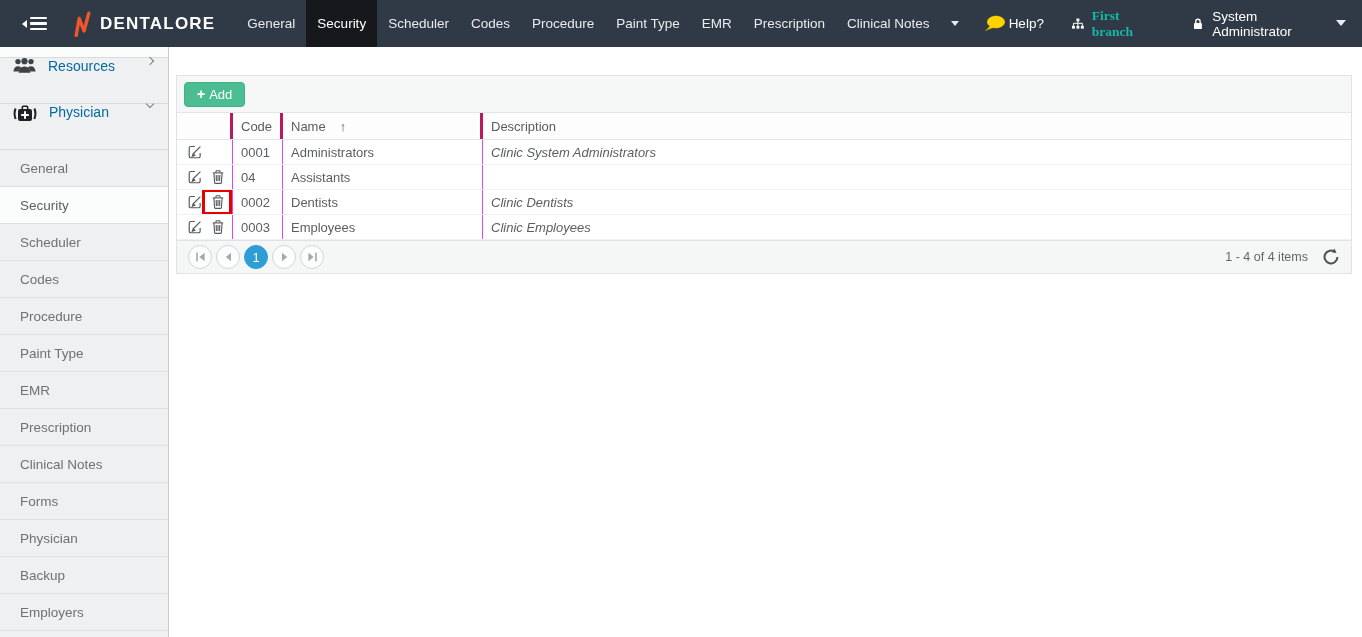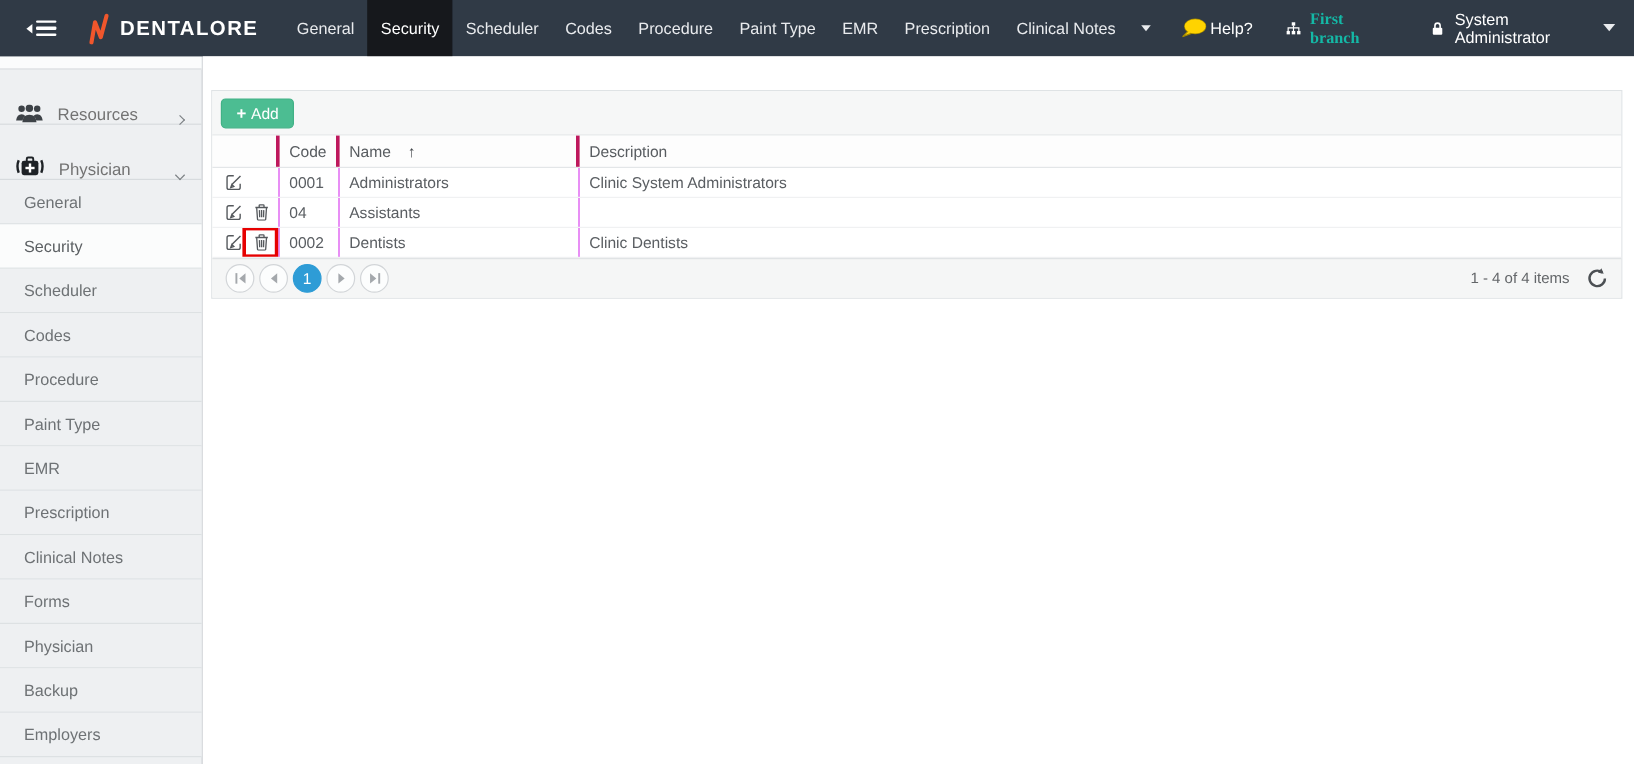--- a/index.html
+++ b/index.html
@@ -40,22 +40,22 @@
     font-family:"Liberation Serif", serif; font-weight:bold; font-size:13.5px; color:#14b8a6; }
   .nav-user { display:flex; align-items:center; gap:9px; cursor:pointer; font-size:13.5px; color:#fff; }
 
   
   .layout { display:flex; height:590px; }
 
   
   .sidebar { width:169px; background:#eef0f2; border-right:1px solid #c9cdd1; flex:0 0 auto; }
   .sidebar-top { height:11px; background:#fbfcfc; border-bottom:1px solid #d7dbde; }
   .side-group {
-    height:46px; display:flex; align-items:flex-end; padding:0 15px 0 13px;
-    border-bottom:1px solid #d7dbde; color:#737373; font-size:14px; cursor:pointer;
+    height:46px; display:flex; align-items:flex-start; padding:0 15px 0 13px;
+    border-bottom:1px solid #d7dbde; color:#0369a1; font-size:14px; cursor:pointer;
   }
   .side-group .glabel { margin-left:12px; }
   .chev { width:6px; height:6px; border-right:1.6px solid #7c8084; border-bottom:1.6px solid #7c8084; margin-left:auto; }
   .chev.right { transform:rotate(-45deg); }
   .chev.down  { transform:rotate(45deg); margin-top:-3px; }
   .side-item {
     height:37px; display:flex; align-items:center; padding-left:20px;
     font-size:13.5px; color:#6e7275; border-bottom:1px solid #dde1e3;
     cursor:pointer; background:#eef0f2;
   }
@@ -74,21 +74,21 @@
   .btn-add .plus { font-weight:bold; font-size:14px; line-height:1; }
 
   .grid-header, .grid-row { display:grid; grid-template-columns:56px 50px 200px 1fr; }
   .grid-header { height:27px; background:#fdfdfd; border-bottom:1px solid #e3e6e8; color:#585c60; font-size:13px; }
   .hcell { display:flex; align-items:center; padding-left:8px; border-right:3px solid #be185d; }
   .hcell:last-child { border-right:none; }
   .sort-arrow { margin-left:14px; font-size:13px; color:#45494d; }
 
   .grid-row { height:25px; border-bottom:1px solid #f0f1f2; font-size:13px; color:#5a5e62; background:#fff; }
   .cell { display:flex; align-items:center; padding-left:8px; border-right:1px solid #d946ef; overflow:hidden; white-space:nowrap; }
-  .cell:last-child { border-right:none; }
+  .cell:last-child { border-right:none;font-style:italic; }
   .cell.actions { padding-left:10px; gap:8px; position:relative; }
   .icon-btn { width:15px; height:16px; display:flex; align-items:center; justify-content:center; cursor:pointer; background:none; border:none; padding:0; }
   .red-box { position:absolute; left:25px; top:-1px; width:30px; height:26px; border:3px solid #e60000; pointer-events:none; z-index:2; }
 
   .pager { height:33px; background:#f5f6f6; border-top:1px solid #e0e3e5; display:flex; align-items:center; padding:0 11px; }
   .pbtn {
     width:24px; height:24px; border-radius:50%; border:1px solid #d2d5d8; background:#fcfdfd;
     display:flex; align-items:center; justify-content:center; margin-right:4px; cursor:pointer; padding:0;
   }
   .pbtn.active { background:#2e9cd6; border-color:#2e9cd6; color:#fff; font-size:13px; }
@@ -286,20 +286,41 @@
                   <path d="M1.9 2.9 l0.7 9.9 q0 0.6 0.7 0.6 h5.4 q0.7 0 0.7-0.6 l0.7-9.9"></path>
                   <path d="M4.2 5.1 l0.2 6 M6 5.1 v6 M7.8 5.1 l-0.2 6"></path>
                 </svg>
               </button>
               <span class="red-box"></span>
             </div>
             <div class="cell">0002</div>
             <div class="cell">Dentists</div>
             <div class="cell">Clinic Dentists</div>
           </div>
+          <div class="grid-row">
+            <div class="cell actions">
+              <button class="icon-btn">
+                <svg width="14" height="14" viewBox="0 0 15 15" fill="none" stroke="#55595d" stroke-width="1.25">
+                  <path d="M13 8.7 V12 a1.7 1.7 0 0 1 -1.7 1.7 H3 A1.7 1.7 0 0 1 1.3 12 V3.3 A1.7 1.7 0 0 1 3 1.6 h4.3"></path>
+                  <path d="M5.6 9.4 L13.3 1.7 M5.6 9.4 l-1 2.7 2.7 -1 z"></path>
+                </svg>
+              </button>
+              <button class="icon-btn">
+                <svg width="12" height="14" viewBox="0 0 12 14" fill="none" stroke="#55595d" stroke-width="1.1">
+                  <path d="M0.8 2.9 h10.4"></path>
+                  <path d="M4 2.7 V1.3 q0-0.6 0.6-0.6 h2.8 q0.6 0 0.6 0.6 V2.7"></path>
+                  <path d="M1.9 2.9 l0.7 9.9 q0 0.6 0.7 0.6 h5.4 q0.7 0 0.7-0.6 l0.7-9.9"></path>
+                  <path d="M4.2 5.1 l0.2 6 M6 5.1 v6 M7.8 5.1 l-0.2 6"></path>
+                </svg>
+              </button>
+            </div>
+            <div class="cell">0003</div>
+            <div class="cell">Employees</div>
+            <div class="cell">Clinic Employees</div>
+          </div>
         </div>
 
       <div class="pager">
         <button class="pbtn" title="">
           <svg width="11" height="10" viewBox="0 0 11 10">
             <rect x="1.2" y="0.6" width="1.6" height="8.8" fill="#a4a8ac"></rect>
             <path d="M9.6 0.8 L4.4 5 L9.6 9.2 Z" fill="#a4a8ac"></path>
           </svg>
         </button>
         <button class="pbtn">

